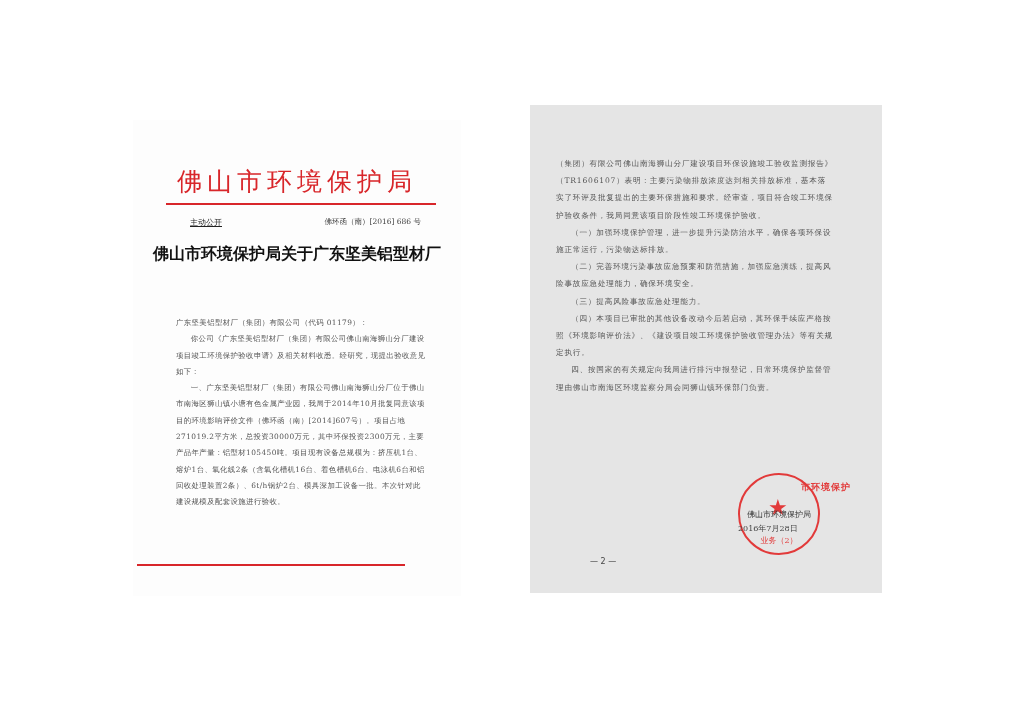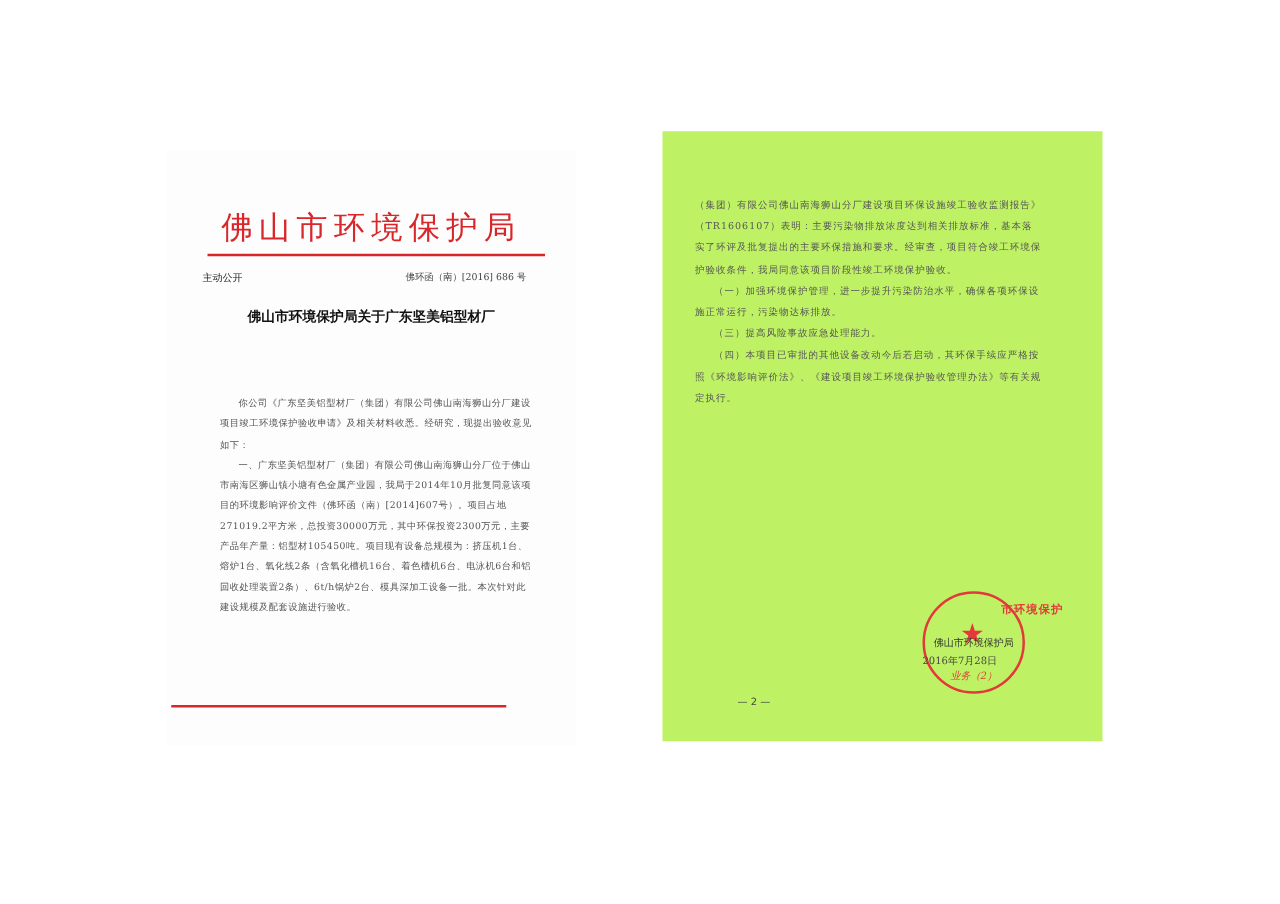--- a/index.html
+++ b/index.html
@@ -10,42 +10,43 @@
   .page {
     position:absolute;
     box-sizing:border-box;
   }
   #page-left {
     left:133px; top:120px; width:328px; height:476px;
     background:#fdfdfd;
   }
   #page-right {
     left:530px; top:105px; width:352px; height:488px;
-    background:#bef264;
+    background:#e5e5e5;
   }
   .masthead {
     position:absolute; left:0; width:100%; top:45px;
     text-align:center; color:#d8262a; font-size:25px; letter-spacing:5px;
     font-family: "DejaVu Serif", serif;
   }
   .red-rule {
     position:absolute; height:2px; background:#d8262a;
   }
   #rule-top { left:33px; width:270px; top:83px; }
   #rule-bottom { left:4px; width:268px; top:444px; }
   .meta-left {
-    position:absolute; left:29px; top:97px; font-size:8px; color:#222;
+    position:absolute; left:57px; top:97px; font-size:8px; color:#222;
     font-family:"DejaVu Sans", sans-serif;
+    text-decoration:underline;
   }
   .meta-right {
     position:absolute; right:40px; top:97px; font-size:7.5px; color:#444;
   }
   .title {
     position:absolute; left:0; width:100%; top:123px;
-    text-align:center; font-size:11px; line-height:21px; color:#111; font-weight:bold;
+    text-align:center; font-size:16px; line-height:21px; color:#111; font-weight:bold;
   }
   .body-text {
     position:absolute; font-size:7.4px; line-height:16.3px; color:#555;
     letter-spacing:0.4px;
   }
   #left-body { left:43px; width:250px; top:195px; }
   #right-body { left:26px; width:278px; top:50px; font-size:7.6px; line-height:17.2px; letter-spacing:0.8px; }
   .para { margin:0; text-indent:2em; }
   .para.noindent { text-indent:0; }
   .page-num {
@@ -67,47 +68,50 @@
   .seal-line1 {
     position:absolute; left:-6px; top:34px; width:90px; text-align:center;
     font-size:8px; color:#333; font-family:"DejaVu Sans", sans-serif;
   }
   .seal-line2 {
     position:absolute; left:-2px; top:48px; width:86px; text-align:left;
     font-size:8px; color:#444;
   }
   .seal-line3 {
     position:absolute; left:0; top:60px; width:78px; text-align:center;
-    font-size:8px; color:#e23a3a;font-style:italic;
+    font-size:8px; color:#e23a3a;
   }
 </style>
 </head>
 <body>
 
 <div class="page" id="page-left">
   <div class="masthead">佛山市环境保护局</div>
   <div class="red-rule" id="rule-top"></div>
   <div class="meta-left">主动公开</div>
   <div class="meta-right">佛环函（南）[2016] 686 号</div>
   <div class="title">
     <div>佛山市环境保护局关于广东坚美铝型材厂</div>
   </div>
   <div class="body-text" id="left-body">
+    <p class="para noindent">广东坚美铝型材厂（集团）有限公司（代码 01179）：</p>
     <p class="para">你公司《广东坚美铝型材厂（集团）有限公司佛山南海狮山分厂建设项目竣工环境保护验收申请》及相关材料收悉。经研究，现提出验收意见如下：</p>
     <p class="para">一、广东坚美铝型材厂（集团）有限公司佛山南海狮山分厂位于佛山市南海区狮山镇小塘有色金属产业园，我局于2014年10月批复同意该项目的环境影响评价文件（佛环函（南）[2014]607号）。项目占地271019.2平方米，总投资30000万元，其中环保投资2300万元，主要产品年产量：铝型材105450吨。项目现有设备总规模为：挤压机1台、熔炉1台、氧化线2条（含氧化槽机16台、着色槽机6台、电泳机6台和铝回收处理装置2条）、6t/h锅炉2台、模具深加工设备一批。本次针对此建设规模及配套设施进行验收。</p>
   </div>
   <div class="red-rule" id="rule-bottom"></div>
 </div>
 
 <div class="page" id="page-right">
   <div class="body-text" id="right-body">
     <p class="para noindent">（集团）有限公司佛山南海狮山分厂建设项目环保设施竣工验收监测报告》（TR1606107）表明：主要污染物排放浓度达到相关排放标准，基本落实了环评及批复提出的主要环保措施和要求。经审查，项目符合竣工环境保护验收条件，我局同意该项目阶段性竣工环境保护验收。</p>
     <p class="para">（一）加强环境保护管理，进一步提升污染防治水平，确保各项环保设施正常运行，污染物达标排放。</p>
+    <p class="para">（二）完善环境污染事故应急预案和防范措施，加强应急演练，提高风险事故应急处理能力，确保环境安全。</p>
     <p class="para">（三）提高风险事故应急处理能力。</p>
     <p class="para">（四）本项目已审批的其他设备改动今后若启动，其环保手续应严格按照《环境影响评价法》、《建设项目竣工环境保护验收管理办法》等有关规定执行。</p>
+    <p class="para">四、按国家的有关规定向我局进行排污申报登记，日常环境保护监督管理由佛山市南海区环境监察分局会同狮山镇环保部门负责。</p>
   </div>
   <div class="seal">
     <div class="seal-arc">市环境保护</div>
     <div class="seal-star">★</div>
     <div class="seal-line1">佛山市环境保护局</div>
     <div class="seal-line2">2016年7月28日</div>
     <div class="seal-line3">业务（2）</div>
   </div>
   <div class="page-num">— 2 —</div>
 </div>

